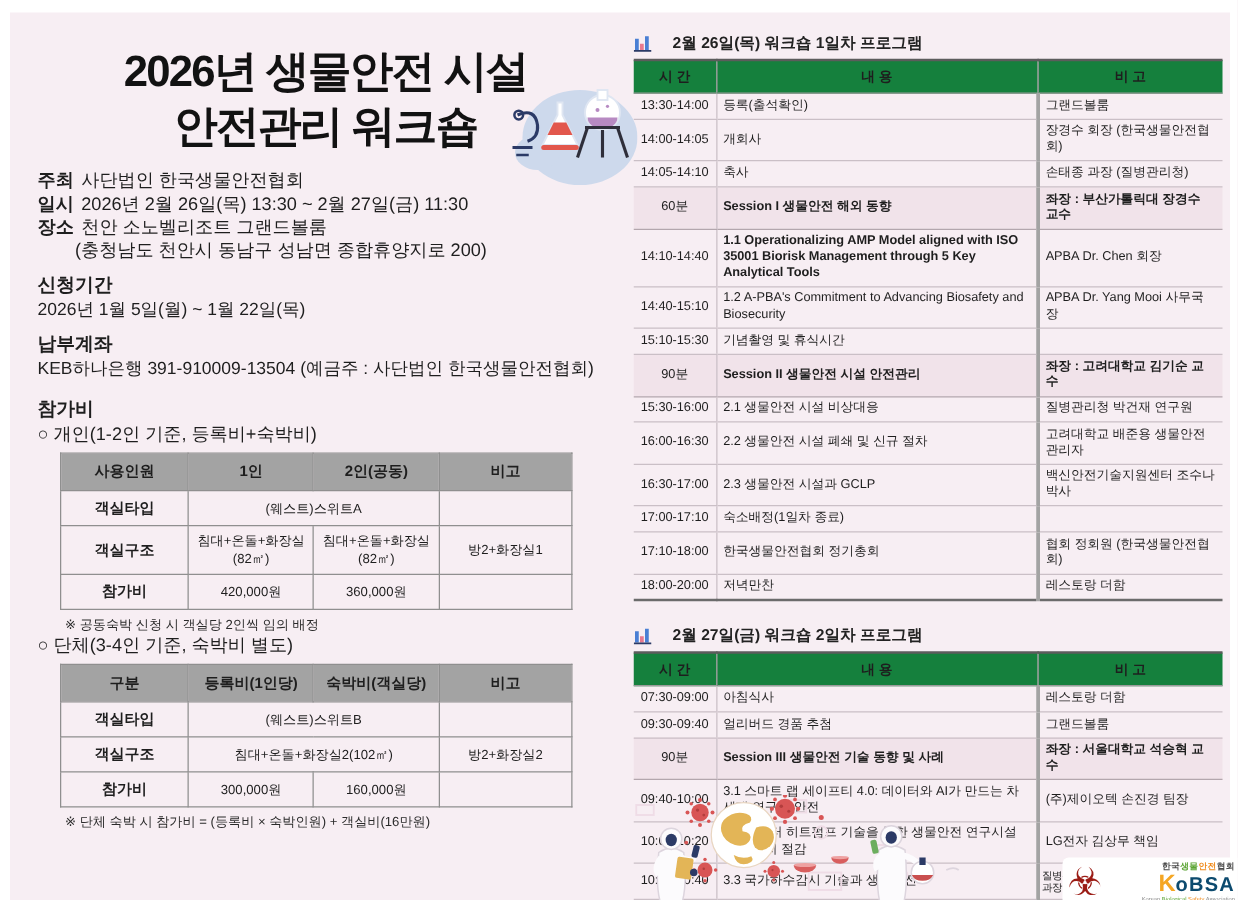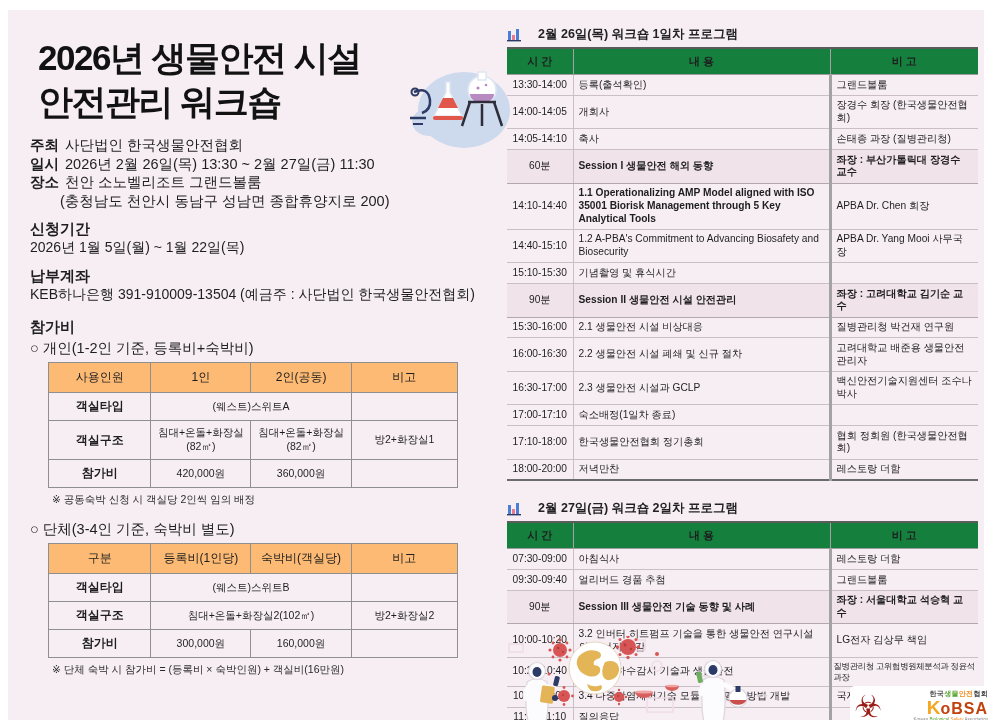--- a/index.html
+++ b/index.html
@@ -4,38 +4,38 @@
 <style>
   * { margin:0; padding:0; box-sizing:border-box; }
   html,body { width:990px; height:720px; }
   body {
     position:relative; background:#ffffff; overflow:hidden;
     font-family:"Liberation Sans","DejaVu Sans",sans-serif; color:#1e1e1e;
   }
   .poster { position:absolute; left:8px; top:10px; width:976px; height:710px; background:#f7eef3; }
 
   
-  .title-wrap { position:absolute; left:30px; top:26px; width:445px; text-align:left; z-index:2; }
+  .title-wrap { position:absolute; left:30px; top:26px; width:445px; text-align:center; z-index:2; }
   .title-line { font-size:35px; font-weight:900; letter-spacing:-1.5px; line-height:1.26; color:#121212; }
   .title-illus { position:absolute; left:392px; top:42px; width:110px; height:100px; z-index:1; }
 
   .left-col { position:absolute; left:22px; top:126px; width:462px; }
   .info-line { font-size:14.5px; line-height:18.5px; white-space:nowrap; }
   .info-line b { margin-right:6px; }
   .indent { padding-left:30px; }
   .sec { margin-top:10px; }
   .sec-label { font-weight:bold; font-size:15px; line-height:18px; }
   .sec-value { font-size:14px; line-height:19px; white-space:nowrap; }
   .fee-title { margin-top:14px; font-weight:bold; font-size:15px; }
   .fee-heading { margin-top:3px; font-size:14.5px; line-height:17px; }
-  .fee-heading.second { margin-top:14px; }
+  .fee-heading.second { margin-top:2px; }
 
   table.fee { width:410px; margin:5px 0 0 18px; border-collapse:collapse; table-layout:fixed; }
   table.fee th, table.fee td { border:1px solid #8f8f8f; text-align:center; overflow:hidden; }
-  table.fee th { background:#fdba74; font-size:12px; font-weight:normal; padding:6px 2px; }
+  table.fee th { background:#a3a3a3; font-size:12px; font-weight:bold; padding:6px 2px; }
   table.fee td { font-size:10.5px; padding:5px 2px; }
   table.fee td.flabel { font-weight:bold; font-size:12px; }
   .fee-note { margin:5px 0 0 22px; font-size:10.5px; color:#2a2a2a; }
 
   
   .right-col { position:absolute; left:499px; top:16px; width:471px; }
   .day-title { display:flex; align-items:center; gap:16px; margin-bottom:4px; }
   .day-title-text { font-size:12.5px; font-weight:bold; color:#222; }
   .chart-icon { width:15px; height:15px; flex:0 0 auto; }
 
@@ -58,21 +58,21 @@
   
   .scene { position:absolute; left:499px; top:626px; width:270px; height:94px; }
   .logo { position:absolute; left:842px; top:676px; width:144px; height:40px; background:#ffffff;
     border-radius:5px; display:flex; align-items:center; padding:2px 6px 2px 4px; gap:2px; }
   .biohazard { font-family:"DejaVu Sans",sans-serif; font-size:31px; line-height:30px; color:#9b1c15; font-weight:bold; }
   .logo-text { flex:1; text-align:right; line-height:1; }
   .logo-kr { font-size:7px; font-weight:bold; letter-spacing:0.3px; }
   .logo-kr .g { color:#5aa332; } .logo-kr .o { color:#f08c1e; } .logo-kr .d { color:#4a4a4a; }
   .logo-mark { margin-top:1px; }
   .logo-k { color:#f5a623; font-size:19px; font-weight:900; }
-  .logo-obsa { color:#c2410c; font-size:16px; font-weight:bold; letter-spacing:1px; }
+  .logo-obsa { color:#0c4a6e; font-size:16px; font-weight:bold; letter-spacing:1px; }
   .logo-en { font-size:4.6px; color:#8a8a8a; margin-top:1px; }
   .logo-en .g { color:#5aa332; } .logo-en .o { color:#f08c1e; }
 </style>
 </head>
 <body>
 
 <div class="poster">
 
   <svg class="title-illus" viewBox="0 0 110 100">
     <ellipse cx="64" cy="58" rx="46" ry="38" fill="#cdd9ec"></ellipse>
@@ -329,20 +329,25 @@
           </tr>
           <tr class="prow">
             <td class="c-time">09:30-09:40</td>
             <td class="c-content">얼리버드 경품 추첨</td>
             <td class="c-note">그랜드볼룸</td>
           </tr>
           <tr class="prow session">
             <td class="c-time">90분</td>
             <td class="c-content">Session III 생물안전 기술 동향 및 사례</td>
             <td class="c-note">좌장 : 서울대학교 석승혁 교수</td>
+          </tr>
+          <tr class="prow">
+            <td class="c-time">09:40-10:00</td>
+            <td class="c-content">3.1 스마트 랩 세이프티 4.0: 데이터와 AI가 만드는 차세대 연구실 안전</td>
+            <td class="c-note">(주)제이오텍 손진경 팀장</td>
           </tr>
           <tr class="prow">
             <td class="c-time">10:00-10:20</td>
             <td class="c-content">3.2 인버터 히트펌프 기술을 통한 생물안전 연구시설의 에너지 절감</td>
             <td class="c-note">LG전자 김상무 책임</td>
           </tr>
           <tr class="prow">
             <td class="c-time">10:20-10:40</td>
             <td class="c-content">3.3 국가하수감시 기술과 생물안전</td>
             <td class="c-note small">질병관리청 고위험병원체분석과 정윤석 과장</td>

